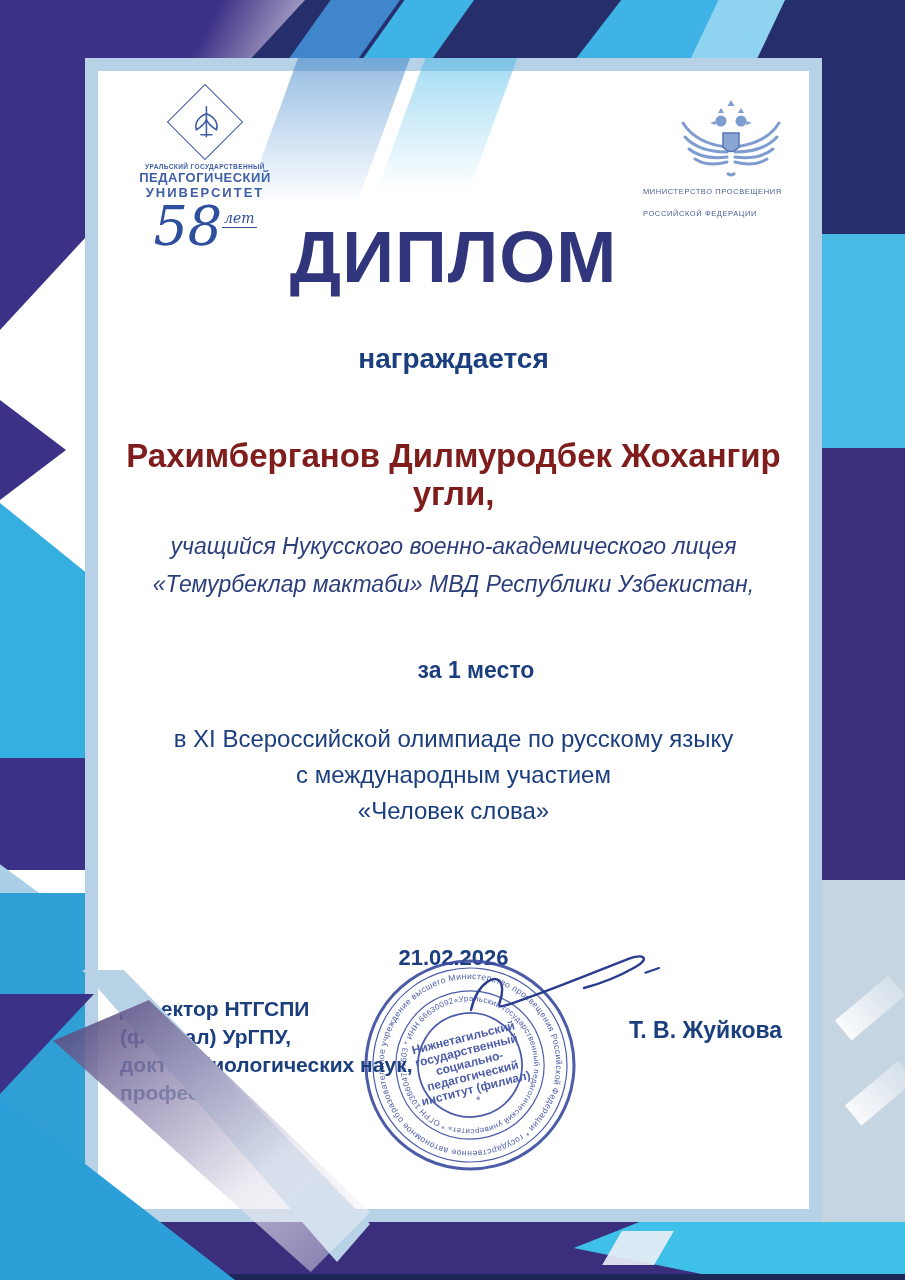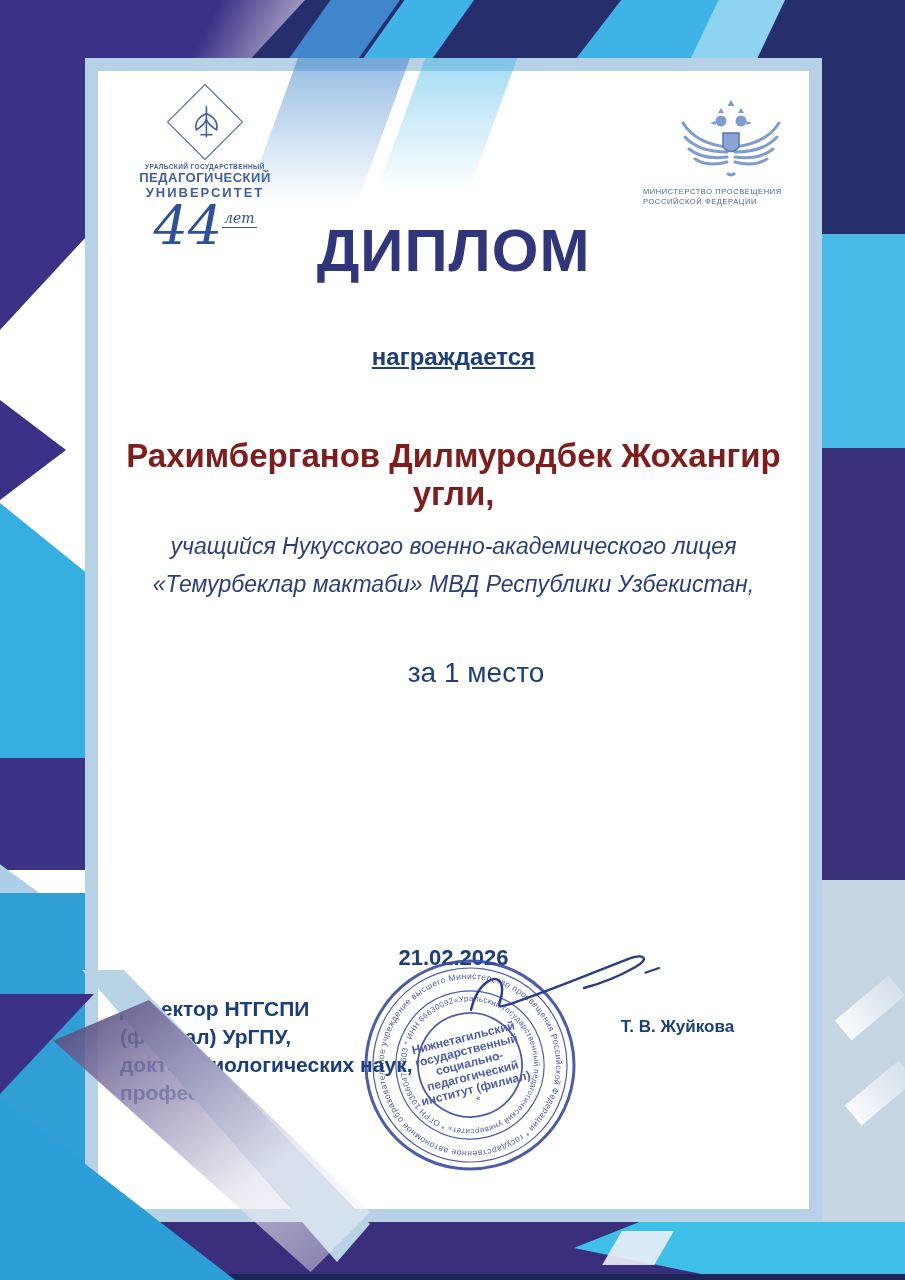--- a/index.html
+++ b/index.html
@@ -31,30 +31,30 @@
   
   .band-purple{left:0;top:1222px;width:905px;height:52px;background:#3b2f7d;}
   .band-cyan{left:560px;top:1222px;width:345px;height:52px;background:#3fc0e8;
      clip-path:polygon(23% 0,100% 0,100% 100%,41% 100%,4% 50%);}
   .band-accent{left:612px;top:1231px;width:52px;height:34px;background:rgba(236,240,247,.9);transform:skewX(-30deg);}
   .band-navy{left:0;top:1274px;width:905px;height:6px;background:#1c2757;}
   
   .page{left:85px;top:58px;width:737px;height:1164px;background:#fff;
         border:13px solid var(--frame);box-sizing:border-box;z-index:1;}
   .t-center{position:absolute;left:0;right:0;text-align:center;color:var(--text_navy);}
-  .title{top:150px;font-size:60px;font-weight:bold;letter-spacing:1px;color:var(--title_navy);line-height:1;}
-  .awarded{top:272px;font-size:24px;font-weight:bold;text-decoration:underline;}
+  .title{top:150px;font-size:72px;font-weight:bold;letter-spacing:1px;color:var(--title_navy);line-height:1;}
+  .awarded{top:272px;font-size:28px;font-weight:bold;}
   .recipient{top:366px;font-size:33px;font-weight:bold;color:#7f1d1d;}
   .descr{top:456px;font-size:23px;font-style:italic;line-height:38px;color:#2c3e7a;}
-  .award{top:586px;font-size:28px;font-weight:normal;margin-left:45px;}
+  .award{top:586px;font-size:23px;font-weight:bold;margin-left:45px;}
   .event{top:650px;font-size:24px;line-height:36px;}
   .date{top:826px;font-size:22px;font-weight:bold;margin-top:48px;}
   .pos-block{left:22px;top:924px;width:300px;font-size:21px;font-weight:bold;line-height:28px;
              color:var(--text_navy);text-align:left;z-index:3;}
-  .signer-name{left:472px;top:946px;width:215px;font-size:17px;font-weight:bold;text-align:center;z-index:3;}
+  .signer-name{left:500px;top:946px;width:215px;font-size:23px;font-weight:bold;text-align:center;z-index:3;}
   
   .uni-logo{left:22px;top:16px;width:170px;text-align:center;color:var(--logo_blue);}
   .diamond{width:52px;height:52px;border:1.6px solid var(--logo_blue);transform:rotate(45deg);margin:8px auto 14px;}
   .diamond svg{transform:rotate(-45deg);}
   .uni-small{font-size:6.5px;font-weight:bold;letter-spacing:.4px;}
   .uni-mid{font-size:13px;font-weight:bold;letter-spacing:.5px;}
   .uni-bot{font-size:13px;font-weight:bold;letter-spacing:2px;}
   .anniv{margin-top:2px;font-family:"DejaVu Serif",serif;font-style:italic;color:#2c4f9e;}
   .anniv .num{font-size:54px;line-height:50px;}
   .anniv .word{font-size:14px;position:relative;top:-22px;border-bottom:1.5px solid #2c4f9e;padding:0 2px 1px;}
@@ -116,21 +116,21 @@
             <path d="M24.5 17 C16 20 12.5 27 14.5 33 C20 29.5 23 26 24.5 23"></path>
             <path d="M24.5 17 C33 20 36.5 27 34.5 33 C29 29.5 26 26 24.5 23"></path>
             <path d="M19 38 L30 38"></path>
           </g>
         </svg>
       </div>
       <div class="uni-small">УРАЛЬСКИЙ ГОСУДАРСТВЕННЫЙ</div>
       <div class="uni-mid">ПЕДАГОГИЧЕСКИЙ</div>
       <div class="uni-bot">УНИВЕРСИТЕТ</div>
       <div class="anniv">
-        <span class="num">44</span><span class="word">лет</span>
+        <span class="num">58</span><span class="word">лет</span>
       </div>
     </div>
 
     <div class="abs ministry">
       <svg width="120" height="86" viewBox="0 0 120 86" style="display:block;margin:0 auto;">
         <g stroke="#7f9cd0" fill="none" stroke-width="3" stroke-linecap="round">
           <path d="M56 50 C38 48 22 42 12 26"></path>
           <path d="M56 55 C38 55 24 51 14 40"></path>
           <path d="M56 60 C40 62 28 60 18 52"></path>
           <path d="M56 65 C42 69 32 67 24 62"></path>
@@ -141,34 +141,39 @@
         </g>
         <circle cx="50" cy="24" r="5.5" fill="#7f9cd0"></circle>
         <circle cx="70" cy="24" r="5.5" fill="#7f9cd0"></circle>
         <path d="M44.5 24 L39 26 L45 28 Z" fill="#7f9cd0"></path>
         <path d="M75.5 24 L81 26 L75 28 Z" fill="#7f9cd0"></path>
         <path d="M47 16 l3 -5 l3 5 Z M67 16 l3 -5 l3 5 Z M56.5 9 l3.5 -6 l3.5 6 Z" fill="#7f9cd0"></path>
         <path d="M52 36 h16 v14 q-8 9 -16 0 Z" fill="#8ba6d4" stroke="#5577b5" stroke-width="1.5"></path>
         <path d="M56 76 q4 4 8 0" stroke="#7f9cd0" stroke-width="3" fill="none"></path>
       </svg>
       <div class="ministry-text">МИНИСТЕРСТВО ПРОСВЕЩЕНИЯ</div>
-      <div class="ministry-text" style="margin-top:0;">РОССИЙСКОЙ ФЕДЕРАЦИИ</div>
+      <div class="ministry-text" style="margin-top:12px;">РОССИЙСКОЙ ФЕДЕРАЦИИ</div>
     </div>
 
     <div class="t-center title">ДИПЛОМ</div>
     <div class="t-center awarded">награждается</div>
     <div class="t-center recipient">Рахимберганов Дилмуродбек Жохангир угли,</div>
 
     <div class="t-center descr">
       <div>учащийся Нукусского военно-академического лицея</div>
       <div>«Темурбеклар мактаби» МВД Республики Узбекистан,</div>
     </div>
 
     <div class="t-center award">за 1 место</div>
 
+    <div class="t-center event">
+      <div>в XI Всероссийской олимпиаде по русскому языку</div>
+      <div>с международным участием</div>
+      <div>«Человек слова»</div>
+    </div>
 
     <div class="t-center date">21.02.2026</div>
 
     <svg class="abs stamp" viewBox="-120 -120 240 240">
       <defs>
         <path id="stampOuter" d="M 0,-86 A 86,86 0 1,1 -0.05,-86"></path>
         <path id="stampMid" d="M 0,-64 A 64,64 0 1,1 -0.05,-64"></path>
       </defs>
       <g stroke="#3a4ba0" fill="none">
         <circle r="104" stroke-width="3"></circle>

